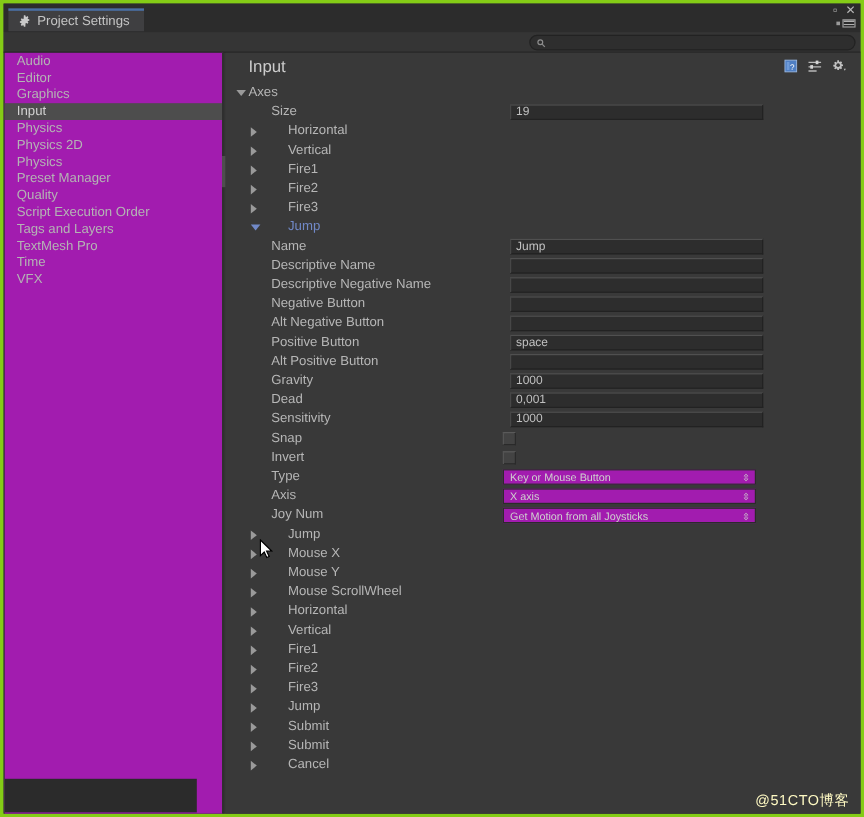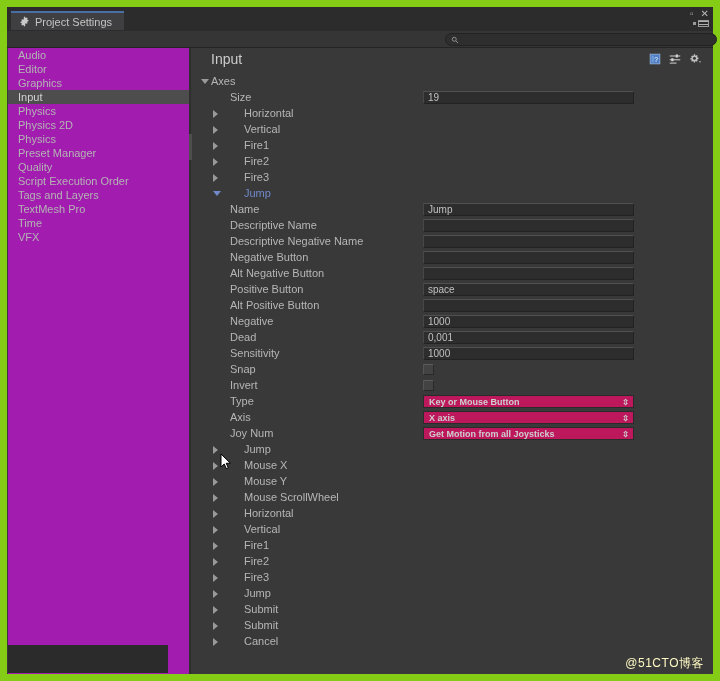--- a/index.html
+++ b/index.html
@@ -6,21 +6,21 @@
   html, body {
     width: 720px; height: 681px;
     background: #1b1b1b;
     font-family: "Liberation Sans", sans-serif;
     overflow: hidden;
   }
 
   #window {
     position: absolute; inset: 0;
     background: #383838;
-    border: 7px solid #84cc16;
+    border: 3px solid #84cc16;
     padding-left: 32px;
   }
 
   
   #titlebar {
     position: absolute; left: 0; top: 0; right: 0; height: 24px;
     background: #2c2c2c;
   }
   #tab {
     position: absolute; left: 4px; top: 4px;
@@ -144,37 +144,37 @@
   }
   .row .lbl.sel { color: #7189c8; }
 
   
   .d0 .tri { left: 9px; }  .d0 .lbl { left: 19px; text-align: right; }
   .d2 .tri { left: 21px; } .d2 .lbl { left: 32px; margin-left: 20px; }
   .d3 .lbl { left: 38px; }
 
   
   .field {
-    position: absolute; left: 231px; top: 1px;
+    position: absolute; left: 237px; top: 1px;
     width: 211px; height: 13px;
     background: #2d2d2d;
     border: 1px solid #222;
     border-top-color: #505050; border-left-color: #474747;
     color: #c0c0c0; font-size: 10px;
     padding-left: 4px; line-height: 12px;
     white-space: nowrap; overflow: hidden;
   }
   .dropdown {
     position: absolute; left: 231px; top: 1px;
     width: 211px; height: 13px;
-    background: #be185d;
+    background: #a21caf;
     border: 1px solid #2b2b2b;
     color: #cfcfcf; font-size: 9px;
     padding-left: 5px; line-height: 12px;
-    white-space: nowrap; overflow: hidden; font-weight: bold;
+    white-space: nowrap; overflow: hidden;
   }
   .dropdown .arrows {
     position: absolute; right: 4px; top: 1px;
     font-size: 8px; color: #cccccc; line-height: 11px;
   }
   .checkbox {
     position: absolute; left: 231px; top: 2px;
     width: 11px; height: 11px;
     background: #434343;
     border: 1px solid #2a2a2a;
@@ -342,21 +342,21 @@
           </div>
           <div class="row d3">
             <span class="lbl">Positive Button</span>
             <div class="field">space</div>
           </div>
           <div class="row d3">
             <span class="lbl">Alt Positive Button</span>
             <div class="field"></div>
           </div>
           <div class="row d3">
-            <span class="lbl">Negative</span>
+            <span class="lbl">Gravity</span>
             <div class="field">1000</div>
           </div>
           <div class="row d3">
             <span class="lbl">Dead</span>
             <div class="field">0,001</div>
           </div>
           <div class="row d3">
             <span class="lbl">Sensitivity</span>
             <div class="field">1000</div>
           </div>

